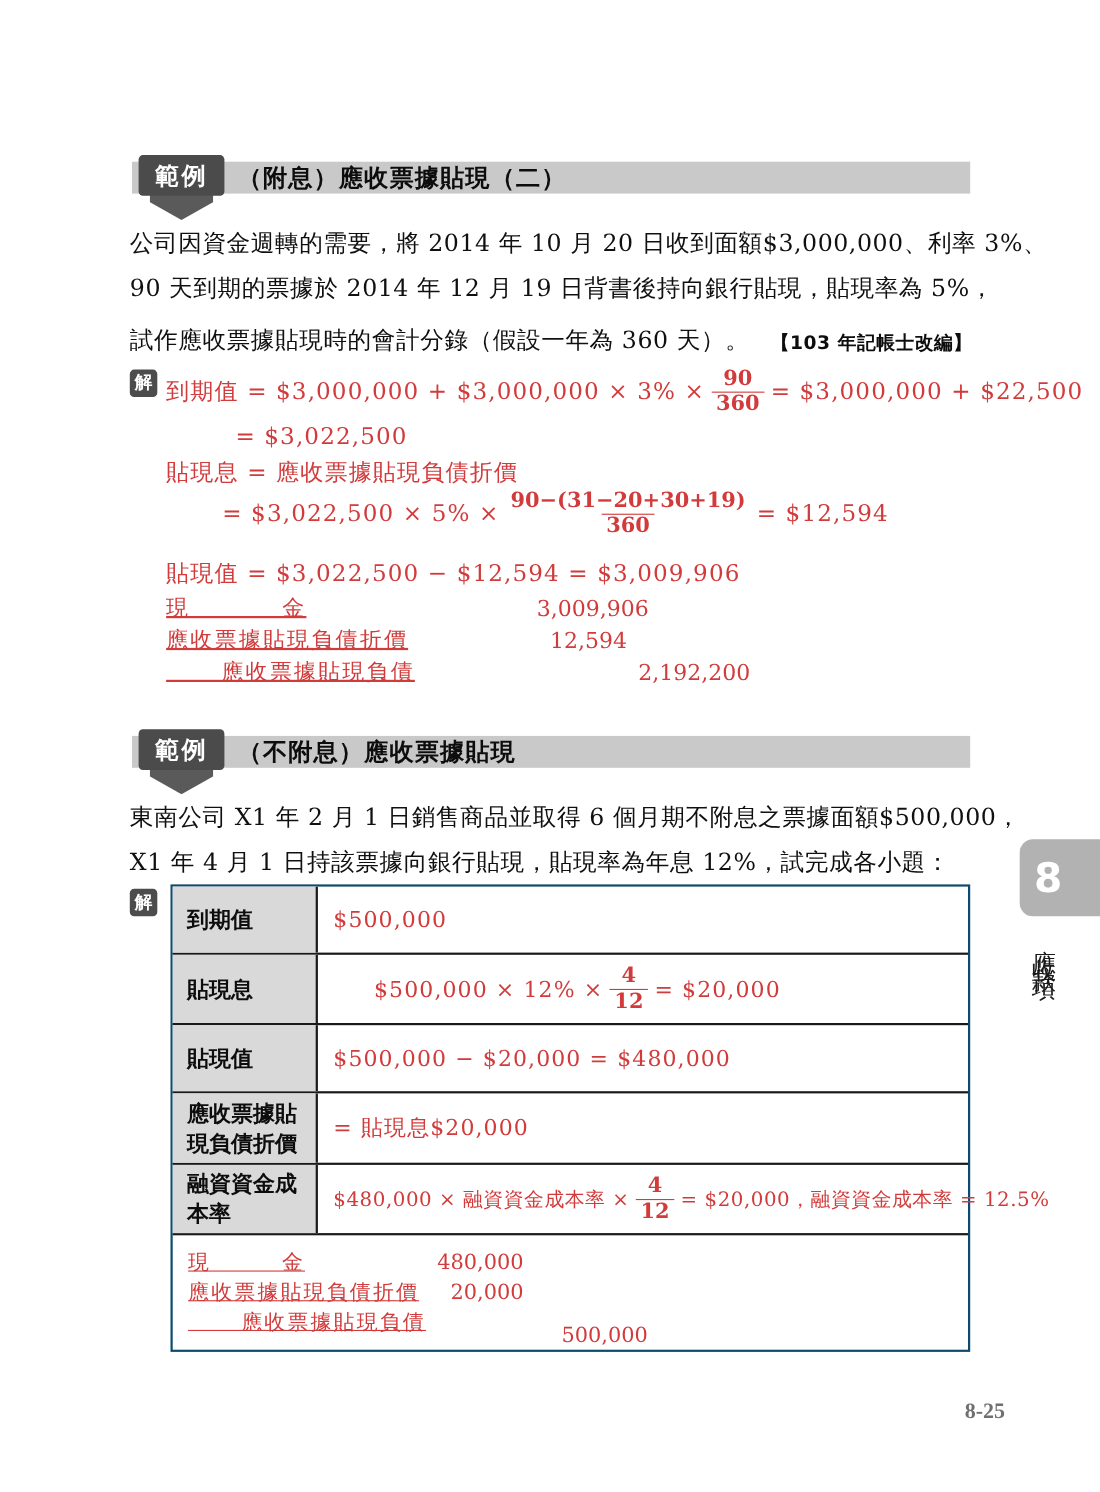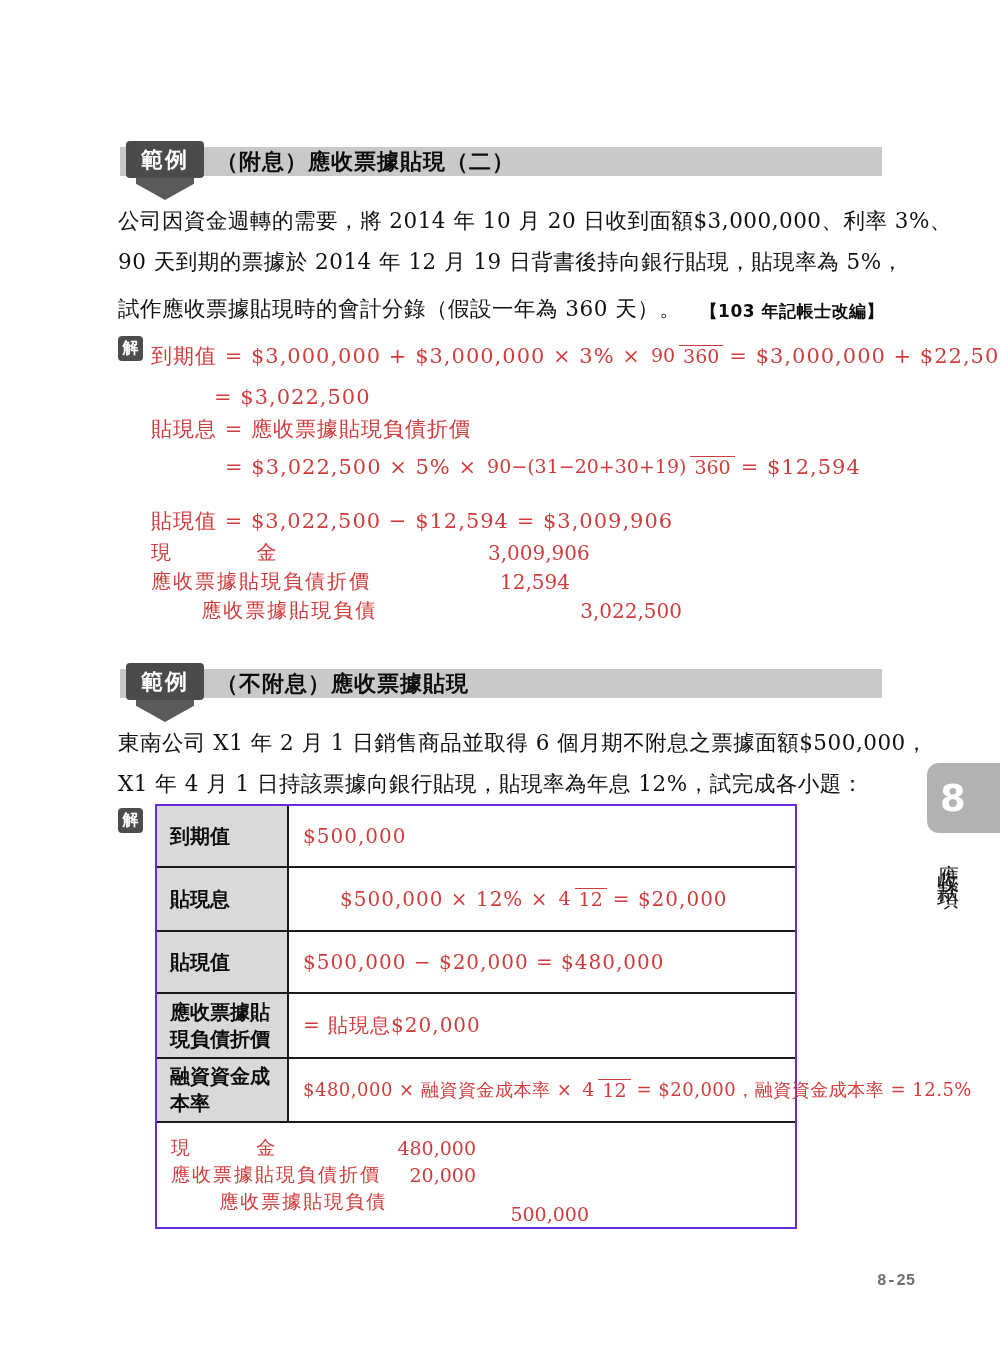--- a/index.html
+++ b/index.html
@@ -25,34 +25,34 @@
   .attribution{font-family:"DejaVu Sans","Liberation Sans",sans-serif;font-weight:bold;
                font-size:17px;color:#0d0d0d;white-space:pre;}
 
   
   .sol{position:absolute;color:#d23b3b;}
   .sol-badge{position:absolute;width:25px;height:25px;background:#4c4c4c;border-radius:4px;
              display:flex;align-items:center;justify-content:center;color:#fff;
              font-family:"DejaVu Sans","Liberation Sans",sans-serif;font-weight:bold;font-size:16px;}
   .rline{position:absolute;display:flex;align-items:center;font-size:21px;
          white-space:pre;letter-spacing:1px;}
-  .frac{display:inline-flex;flex-direction:row;align-items:center;margin:0 6px;
-        line-height:1.15;font-size:19px;letter-spacing:0;}
+  .frac{display:inline-flex;flex-direction:column;align-items:center;margin:0 6px;
+        line-height:1.15;font-size:19px;letter-spacing:0;font-weight:bold;}
   .frac .den{border-top:1.6px solid currentColor;padding:0 4px;}
   .frac .num{padding:0 4px;}
 
   
   .journal{position:absolute;font-size:20px;letter-spacing:2px;}
   .jrow{display:flex;height:29px;align-items:center;}
-  .jacct{width:337px;white-space:pre;}
+  .jacct{width:337px;white-space:pre;text-decoration:underline;}
   .jdebit{width:82px;text-align:right;letter-spacing:0;}
   .jcredit{width:112px;text-align:right;letter-spacing:0;}
 
   
-  .sol-table{position:absolute;left:155px;top:804px;width:642px;border:2px solid #6d28d9;
+  .sol-table{position:absolute;left:155px;top:804px;width:727px;border:2px solid #0c4a6e;
              box-sizing:border-box;}
   .trow{display:flex;border-bottom:2px solid #1a1a1a;}
   .trow:last-child{border-bottom:none;}
   .tlabel{width:132px;min-width:132px;background:#d9d9d9;border-right:2px solid #1a1a1a;
           box-sizing:border-box;display:flex;align-items:center;padding-left:13px;
           font-family:"DejaVu Sans","Liberation Sans",sans-serif;font-weight:bold;
           font-size:20px;color:#0d0d0d;line-height:1.35;}
   .tlabel span{display:block;width:106px;}
   .tcontent{flex:1;display:flex;align-items:center;padding-left:14px;color:#d23b3b;
             font-size:20px;white-space:pre;letter-spacing:1px;box-sizing:border-box;border-radius:15px;}
@@ -66,22 +66,22 @@
 
   
   .chapter-tab{position:absolute;right:0;top:763px;width:73px;height:70px;background:#b2b2b2;
                border-radius:12px 0 0 12px;display:flex;align-items:center;
                color:#fff;font-family:"DejaVu Sans","Liberation Sans",sans-serif;
                font-weight:bold;font-size:37px;padding-left:13px;box-sizing:border-box;}
   .chapter-vertical{position:absolute;left:933px;top:846px;writing-mode:vertical-rl;
                     font-family:"DejaVu Sans","Liberation Sans",sans-serif;
                     font-size:22px;letter-spacing:9px;color:#1a1a1a;}
   .page-number{position:absolute;left:877px;top:1272px;
-               font-family:Liberation Mono, monospace;
-               font-weight:bold;font-size:16px;color:#707070;}
+               font-family:Liberation Serif, serif;
+               font-weight:bold;font-size:20px;color:#707070;}
 </style>
 </head>
 <body>
 
 <div class="page">
 
   <div class="ex-header" style="top:147px;">
     <div class="ex-tail"></div>
     <div class="ex-badge">範例</div>
     <div class="ex-title">（附息）應收票據貼現（二）</div>
@@ -105,21 +105,21 @@
         <span class="num">90</span>
         <span class="den">360</span>
       </span>
       <span>= $3,000,000 + $22,500</span>
     </div>
 
     <div class="rline" style="left:96px;top:50px;height:30px;">= $3,022,500</div>
 
     <div class="rline" style="left:33px;top:82px;height:30px;">貼現息 = 應收票據貼現負債折價</div>
 
-    <div class="rline" style="left:107px;top:108px;height:54px;">
+    <div class="rline" style="left:84px;top:108px;height:54px;">
       <span>= $3,022,500 × 5% ×</span>
       <span class="frac">
         <span class="num">90−(31−20+30+19)</span>
         <span class="den">360</span>
       </span>
       <span>= $12,594</span>
     </div>
 
     <div class="rline" style="left:33px;top:174px;height:30px;">貼現值 = $3,022,500 − $12,594 = $3,009,906</div>
 
@@ -130,21 +130,21 @@
         <span class="jcredit"></span>
       </div>
       <div class="jrow">
         <span class="jacct">應收票據貼現負債折價</span>
         <span class="jdebit">12,594</span>
         <span class="jcredit"></span>
       </div>
       <div class="jrow">
         <span class="jacct">      應收票據貼現負債</span>
         <span class="jdebit"></span>
-        <span class="jcredit">3,022,500</span>
+        <span class="jcredit">2,192,200</span>
       </div>
     </div>
   </div>
 
   <div class="ex-header" style="top:669px;">
     <div class="ex-tail"></div>
     <div class="ex-badge">範例</div>
     <div class="ex-title">（不附息）應收票據貼現</div>
   </div>
 

